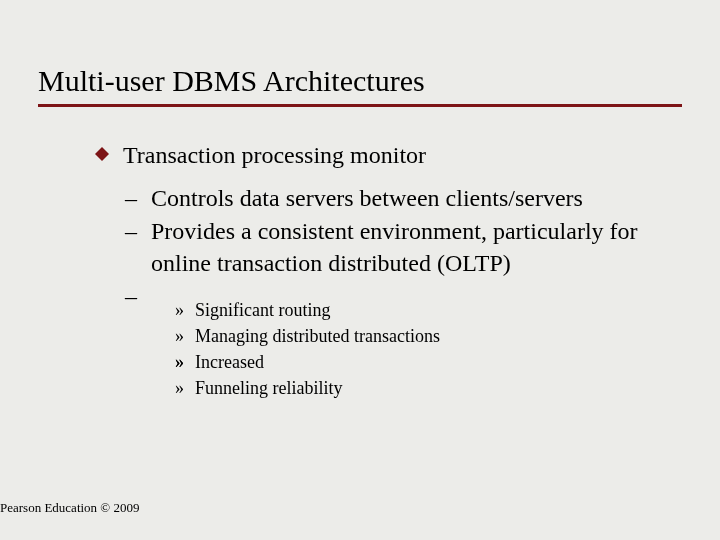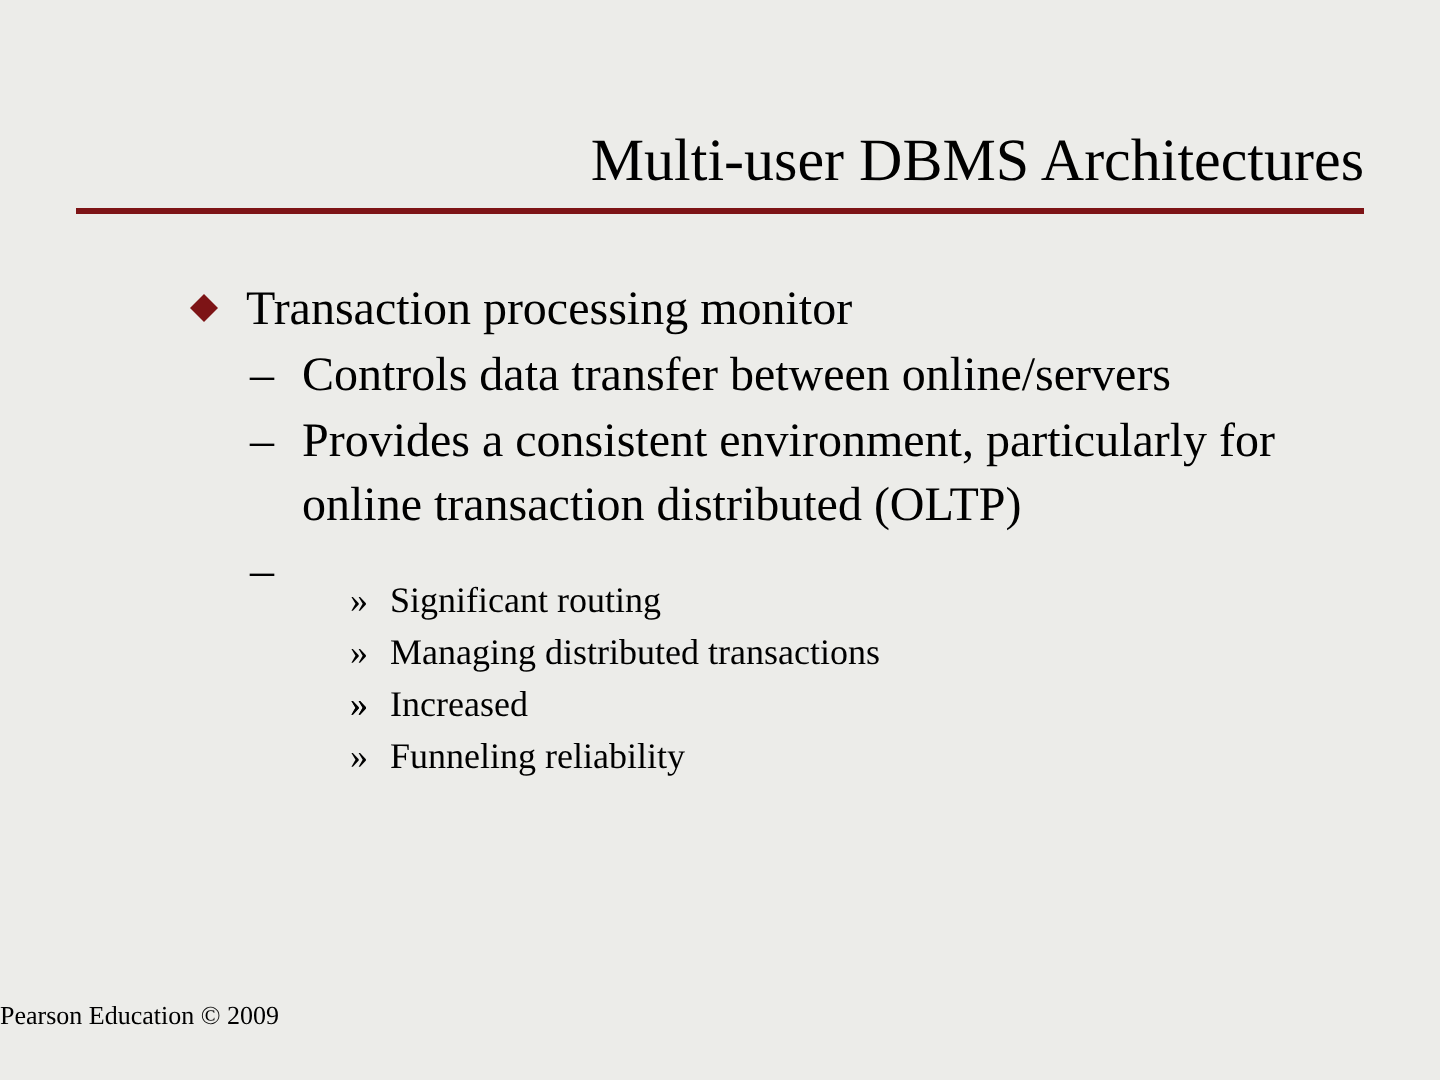--- a/index.html
+++ b/index.html
@@ -20,39 +20,38 @@
   .title-wrap {
     position: absolute;
     left: 38px;
     top: 64px;
     right: 38px;
   }
   .title {
     font-size: 30px;
     font-weight: 400;
     margin: 0 0 6px 0;
-    text-align: right;
   }
   .title-rule {
     height: 3px;
     background: #7d1416;
     width: 100%;
   }
   .body {
     position: absolute;
     left: 95px;
     top: 140px;
     right: 40px;
     font-size: 24px;
     line-height: 1.3;
   }
   .lvl1 {
     position: relative;
     padding-left: 28px;
-    margin-bottom: 2px;
+    margin-bottom: 12px;
   }
   .lvl1 .diamond {
     position: absolute;
     left: 0;
     top: 7px;
     width: 14px;
     height: 14px;
   }
   .lvl1 .diamond svg { display: block; }
   .lvl2 {
@@ -103,21 +102,21 @@
       <span class="diamond">
         <svg width="14" height="14" viewBox="0 0 14 14">
             <polygon points="7,0 14,7 7,14 0,7" fill="#7d1416"></polygon>
           </svg>
       </span>
       <span>Transaction processing monitor</span>
     </div>
 
     <div class="lvl2">
       <span class="dash">–</span>
-      <span>Controls data transfer between online/servers</span>
+      <span>Controls data servers between clients/servers</span>
     </div>
     <div class="lvl2">
       <span class="dash">–</span>
       <span>Provides a consistent environment, particularly for online transaction distributed (OLTP)</span>
     </div>
     <div class="lvl2">
       <span class="dash">–</span>
     </div>
 
     <div class="lvl3-group">

